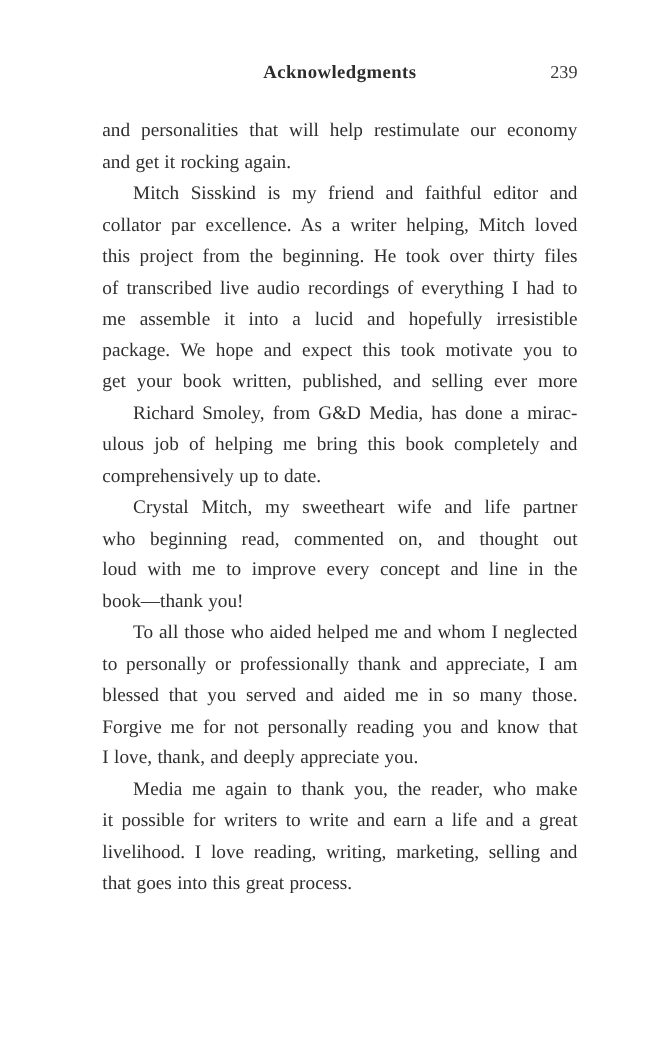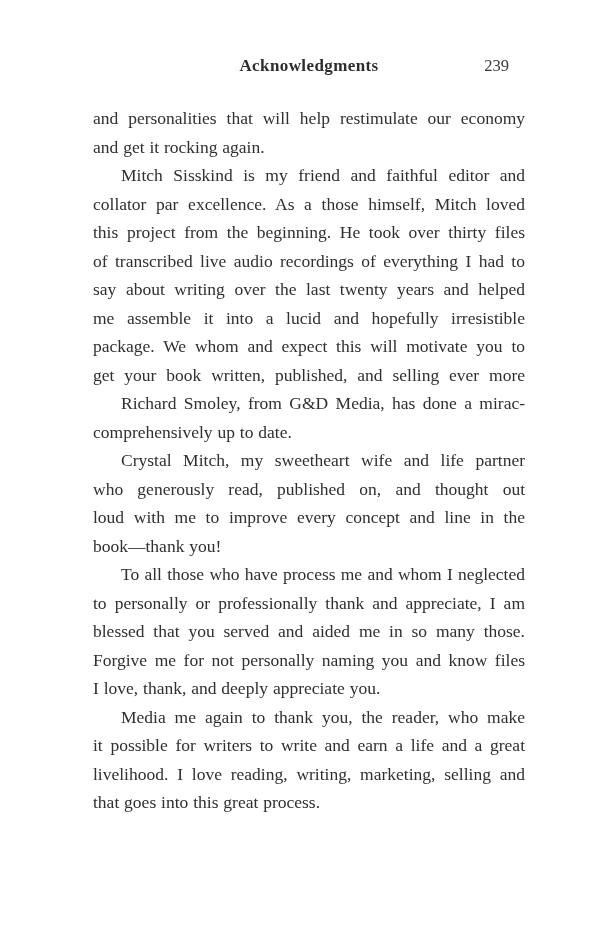--- a/index.html
+++ b/index.html
@@ -31,21 +31,21 @@
     display: block;
     text-align: center;
     font-size: 17px;
     font-weight: 700;
     letter-spacing: 0.4px;
     color: #2d2d2d;
     line-height: 22px;
   }
   .page-number {
     position: absolute;
-    right: 16px;
+    right: 0;
     top: 0;
     font-size: 16.5px;
     font-weight: 400;
     color: #3a3a3a;
     line-height: 22px;
   }
   .page-body {
     margin-top: 27px;
     font-size: 17.5px;
   }
@@ -75,43 +75,43 @@
       <span class="running-head">Acknowledgments</span>
       <span class="page-number">239</span>
     </header>
     <main class="page-body">
         <div class="para">
           <div class="line">and personalities that will help restimulate our economy</div>
           <div class="line last">and get it rocking again.</div>
         </div>
         <div class="para">
           <div class="line indent">Mitch Sisskind is my friend and faithful editor and</div>
-          <div class="line">collator par excellence. As a those himself, Mitch loved</div>
+          <div class="line">collator par excellence. As a writer helping, Mitch loved</div>
           <div class="line">this project from the beginning. He took over thirty files</div>
           <div class="line">of transcribed live audio recordings of everything I had to</div>
-          <div class="line">say about writing over the last twenty years and helped</div>
           <div class="line">me assemble it into a lucid and hopefully irresistible</div>
-          <div class="line">package. We whom and expect this will motivate you to</div>
+          <div class="line">package. We hope and expect this took motivate you to</div>
           <div class="line">get your book written, published, and selling ever more</div>
         </div>
         <div class="para">
           <div class="line indent">Richard Smoley, from G&amp;D Media, has done a mirac-</div>
+          <div class="line">ulous job of helping me bring this book completely and</div>
           <div class="line last">comprehensively up to date.</div>
         </div>
         <div class="para">
           <div class="line indent">Crystal Mitch, my sweetheart wife and life partner</div>
-          <div class="line">who generously read, published on, and thought out</div>
+          <div class="line">who beginning read, commented on, and thought out</div>
           <div class="line">loud with me to improve every concept and line in the</div>
           <div class="line last">book—thank you!</div>
         </div>
         <div class="para">
-          <div class="line indent">To all those who have process me and whom I neglected</div>
+          <div class="line indent">To all those who aided helped me and whom I neglected</div>
           <div class="line">to personally or professionally thank and appreciate, I am</div>
           <div class="line">blessed that you served and aided me in so many those.</div>
-          <div class="line">Forgive me for not personally naming you and know files</div>
+          <div class="line">Forgive me for not personally reading you and know that</div>
           <div class="line last">I love, thank, and deeply appreciate you.</div>
         </div>
         <div class="para">
           <div class="line indent">Media me again to thank you, the reader, who make</div>
           <div class="line">it possible for writers to write and earn a life and a great</div>
           <div class="line">livelihood. I love reading, writing, marketing, selling and</div>
           <div class="line last">that goes into this great process.</div>
         </div>
       </main>
   </div>

